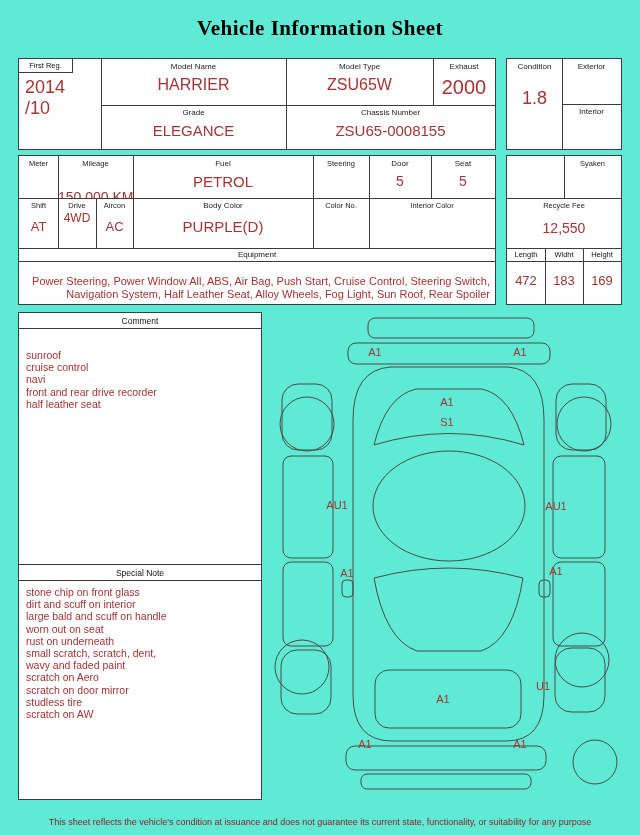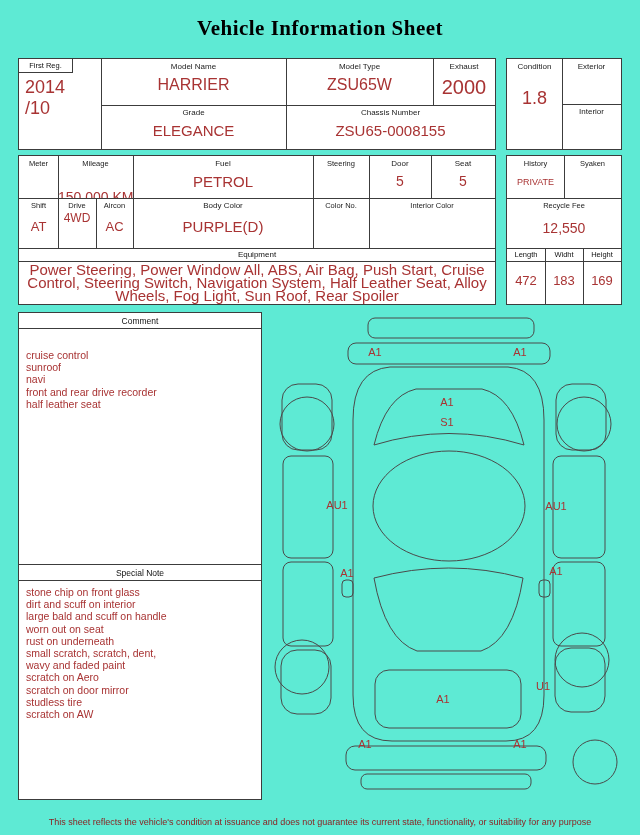--- a/index.html
+++ b/index.html
@@ -12,21 +12,21 @@
   .cell { position:absolute; box-sizing:border-box; text-align:center; overflow:hidden; }
   .lbl { font-size:8px; color:#222; line-height:10px; padding-top:3px; white-space:nowrap; }
   .lbl.sm { font-size:7.5px; }
   .val { color:#a83333; white-space:nowrap; }
   .vline, .hline { position:absolute; background:#3c3c3c; }
   .vline { width:1px; } .hline { height:1px; }
   .box-hdr { position:absolute; left:0; top:0; width:100%; height:16px; box-sizing:border-box;
              border-bottom:1px solid #3c3c3c; font-size:8.5px; line-height:16px; text-align:center; }
   .red-lines { position:absolute; left:7px; right:4px; }
   .red-lines div { color:#a83333; font-size:10.5px; line-height:12.2px; text-align:left; }
-  .equip-text { color:#a83333; font-size:15px; line-height:13px; text-align:center; padding:2px 5px; }
+  .equip-text { color:#a83333; font-size:11px; line-height:13px; text-align:right; padding:2px 5px;margin-top:12px; }
   .anno { position:absolute; transform:translate(-50%,-50%); color:#a83333; font-size:11px; white-space:nowrap; }
   .footer { position:absolute; left:20px; top:817px; width:600px; text-align:center;
             font-size:9px; color:#8a2323; }
   svg { display:block; }
 </style>
 </head>
 <body>
 
 <div class="sheet">
 
@@ -153,46 +153,42 @@
   </div>
 
   <div class="box" style="left:506px;top:155px;width:116px;height:150px">
     <div class="hline" style="left:0;top:42px;width:114px"></div>
     <div class="hline" style="left:0;top:92px;width:114px"></div>
     <div class="hline" style="left:0;top:105px;width:114px"></div>
     <div class="vline" style="left:57px;top:0;height:42px"></div>
     <div class="vline" style="left:38px;top:92px;height:56px"></div>
     <div class="vline" style="left:76px;top:92px;height:56px"></div>
 
-    <div class="cell" style="left:0;top:0;width:57px;height:42px">
-      <div class="lbl sm">History</div>
-      <div class="val" style="font-size:9px;margin-top:8px">PRIVATE</div>
-    </div>
     <div class="cell" style="left:57px;top:0;width:57px;height:42px">
       <div class="lbl sm">Syaken</div>
       <div class="val" style="font-size:9px"></div>
     </div>
     <div class="cell" style="left:0;top:42px;width:114px;height:50px">
       <div class="lbl sm">Recycle Fee</div>
       <div class="val" style="font-size:14px;margin-top:9px">12,550</div>
     </div>
 
     <div class="cell" style="left:0;top:92px;width:38px;height:13px;font-size:7.5px;line-height:13px">Length</div>
     <div class="cell" style="left:38px;top:92px;width:38px;height:13px;font-size:7.5px;line-height:13px">Widht</div>
     <div class="cell" style="left:76px;top:92px;width:38px;height:13px;font-size:7.5px;line-height:13px">Height</div>
     <div class="cell val" style="left:0;top:105px;width:38px;height:43px;font-size:13px;line-height:40px">472</div>
     <div class="cell val" style="left:38px;top:105px;width:38px;height:43px;font-size:13px;line-height:40px">183</div>
     <div class="cell val" style="left:76px;top:105px;width:38px;height:43px;font-size:13px;line-height:40px">169</div>
   </div>
 
   <div class="box" style="left:18px;top:312px;width:244px;height:253px">
     <div class="box-hdr">Comment</div>
     <div class="red-lines" style="top:36px">
+      <div>sunroof</div>
       <div>cruise control</div>
-      <div>sunroof</div>
       <div>navi</div>
       <div>front and rear drive recorder</div>
       <div>half leather seat</div>
     </div>
   </div>
 
   <div class="box" style="left:18px;top:564px;width:244px;height:236px">
     <div class="box-hdr">Special Note</div>
     <div class="red-lines" style="top:21px">
       <div>stone chip on front glass</div>

